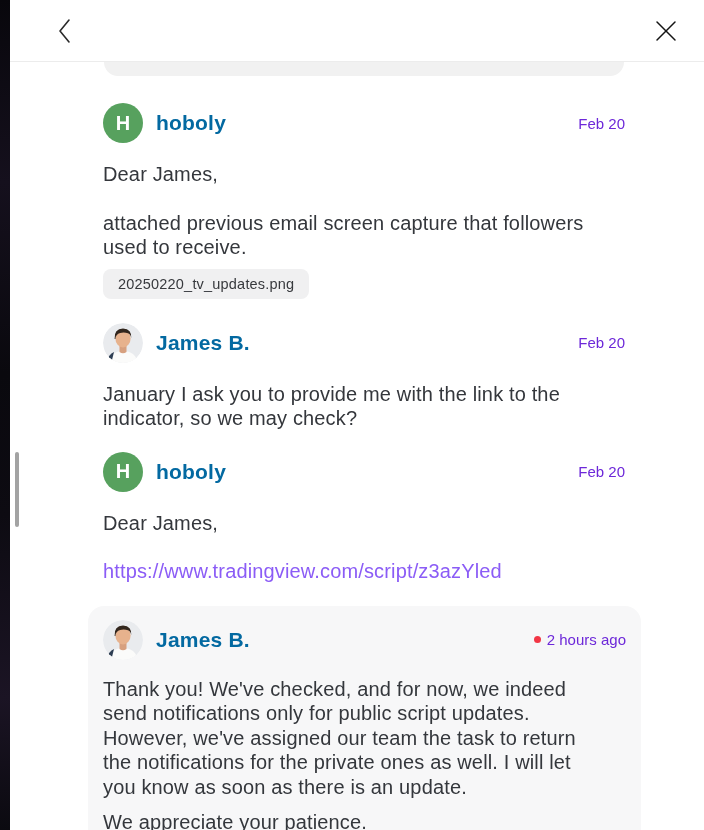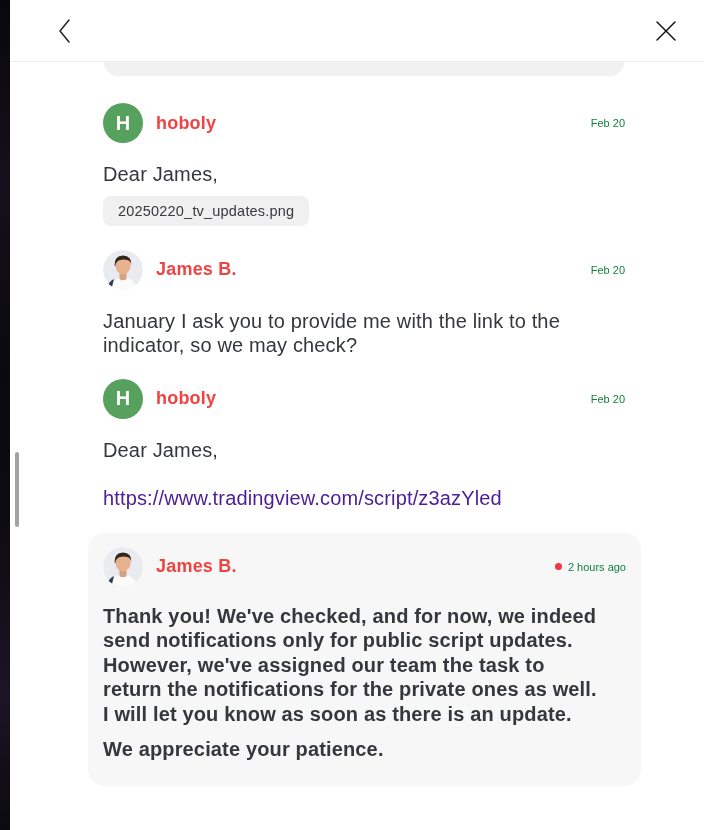--- a/index.html
+++ b/index.html
@@ -36,41 +36,41 @@
   }
   .msg-head {
     display:flex; align-items:center; width:522px;
   }
   .avatar {
     width:40px; height:40px; border-radius:50%; flex:0 0 40px;
     display:flex; align-items:center; justify-content:center;
     overflow:hidden;
   }
   .avatar.initial { color:#fff; font-size:20px; font-weight:bold; }
-  .name { font-size:18px; font-weight:bold; color:#ef4444; margin-left:13px; letter-spacing:0.2px; }
-  .meta { margin-left:auto; font-size:11px; color:#15803d; display:flex; align-items:center; white-space:nowrap; }
+  .name { font-size:21px; font-weight:bold; color:#0369a1; margin-left:13px; letter-spacing:0.2px; }
+  .meta { margin-left:auto; font-size:15px; color:#6d28d9; display:flex; align-items:center; white-space:nowrap; }
   .dot { width:7px; height:7px; border-radius:50%; margin-right:6px; display:inline-block; }
   .para {
     width:522px; font-size:20px; line-height:24.5px; color:#34373c; letter-spacing:0.15px;
   }
   .chip {
     display:inline-block; margin-top:9px; padding:7px 15px;
     background:#f0f0f1; border-radius:8px; border:none; cursor:pointer;
     font-family:inherit; font-size:14.5px; color:#37393d; letter-spacing:0.2px;text-align:center;
   }
-  .link { color:#4c1d95; text-decoration:none; cursor:pointer; }
+  .link { color:#8b5cf6; text-decoration:none; cursor:pointer; }
   .mt27{margin-top:27px}.mt24{margin-top:24px}
   .mt21{margin-top:21px}.mt19{margin-top:19px}.mt17{margin-top:17px}.mt11{margin-top:11px}
   .highlight-box {
     margin-top:22px; margin-left:-15px; width:553px;
     background:#f7f7f8; border-radius:16px;
     padding:14px 15px 24px 15px;
   }
   .highlight-box .msg-head { width:523px; }
-  .highlight-box .para { width:505px;font-weight:bold; }
+  .highlight-box .para { width:505px; }
   
   .scroll-thumb {
     position:absolute; left:5px; top:452px; width:4px; height:75px;
     background:#a3a3a3; border-radius:2px; z-index:6; cursor:pointer;
   }
 </style>
 </head>
 <body>
 
 <div class="panel">
@@ -96,20 +96,21 @@
   <div class="thread">
 
     <div class="bubble-cut"></div>
 
     <div class="msg-head mt27">
       <div class="avatar initial" style="background:#57a15e">H</div>
       <div class="name">hoboly</div>
       <div class="meta">Feb 20</div>
     </div>
     <p class="para mt19">Dear James,</p>
+    <p class="para mt24">attached previous email screen capture that followers used to receive.</p>
     <div>
       <button class="chip">20250220_tv_updates.png</button>
     </div>
 
     <div class="msg-head mt24">
       <div class="avatar">
         <svg width="40" height="40" viewBox="0 0 40 40">
           <defs>
               <clipPath id="av-a">
                 <circle cx="20" cy="20" r="20"></circle>

